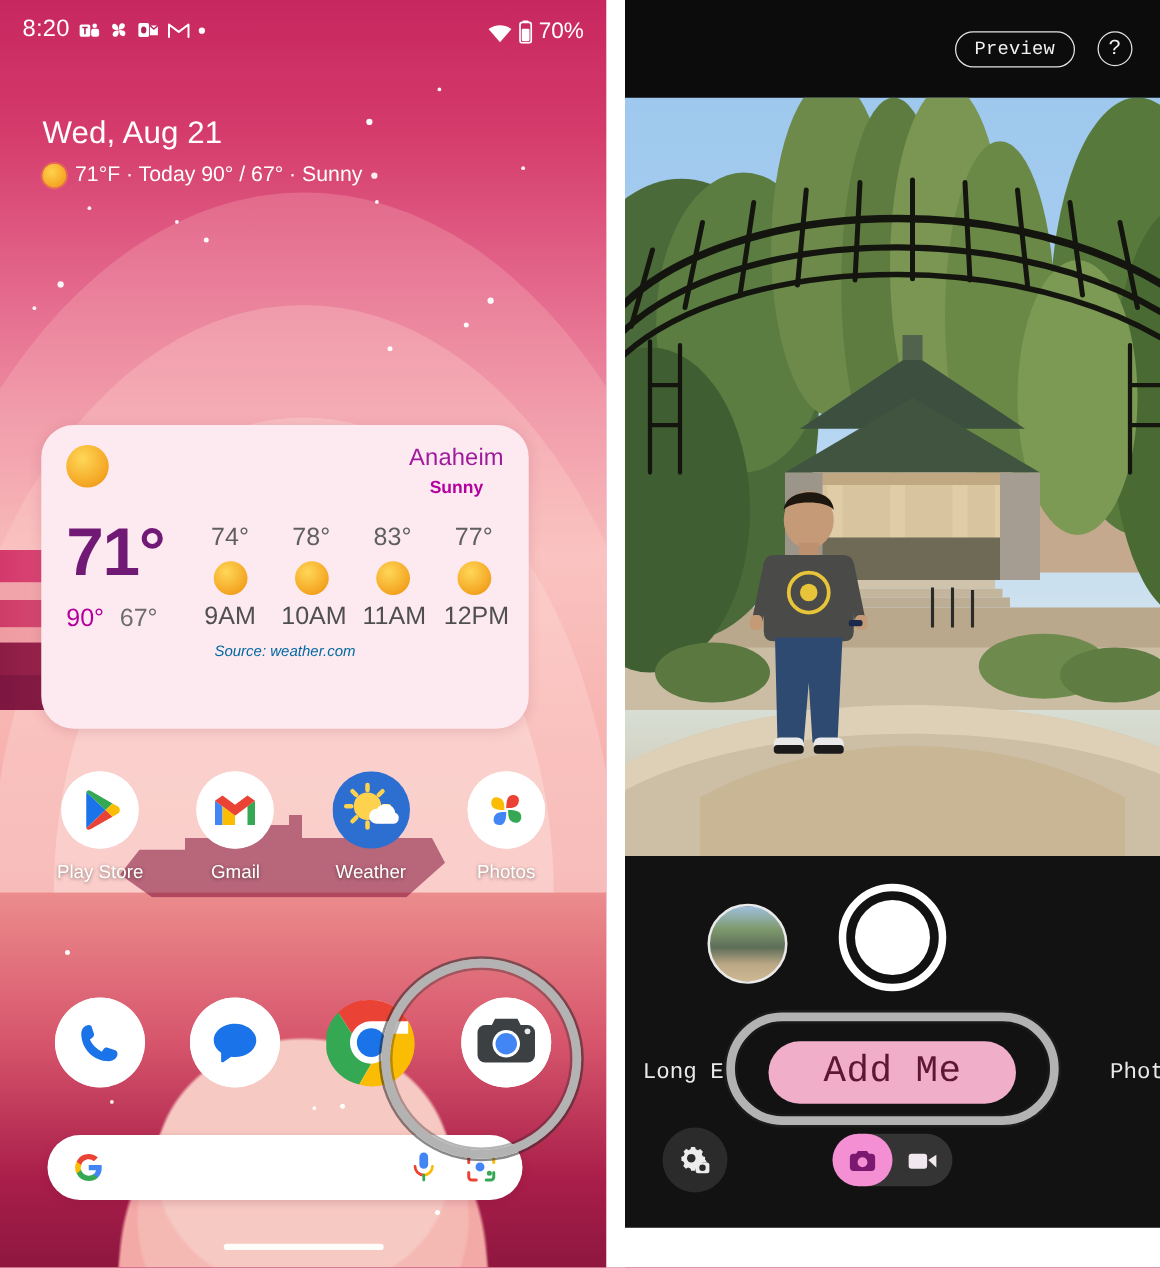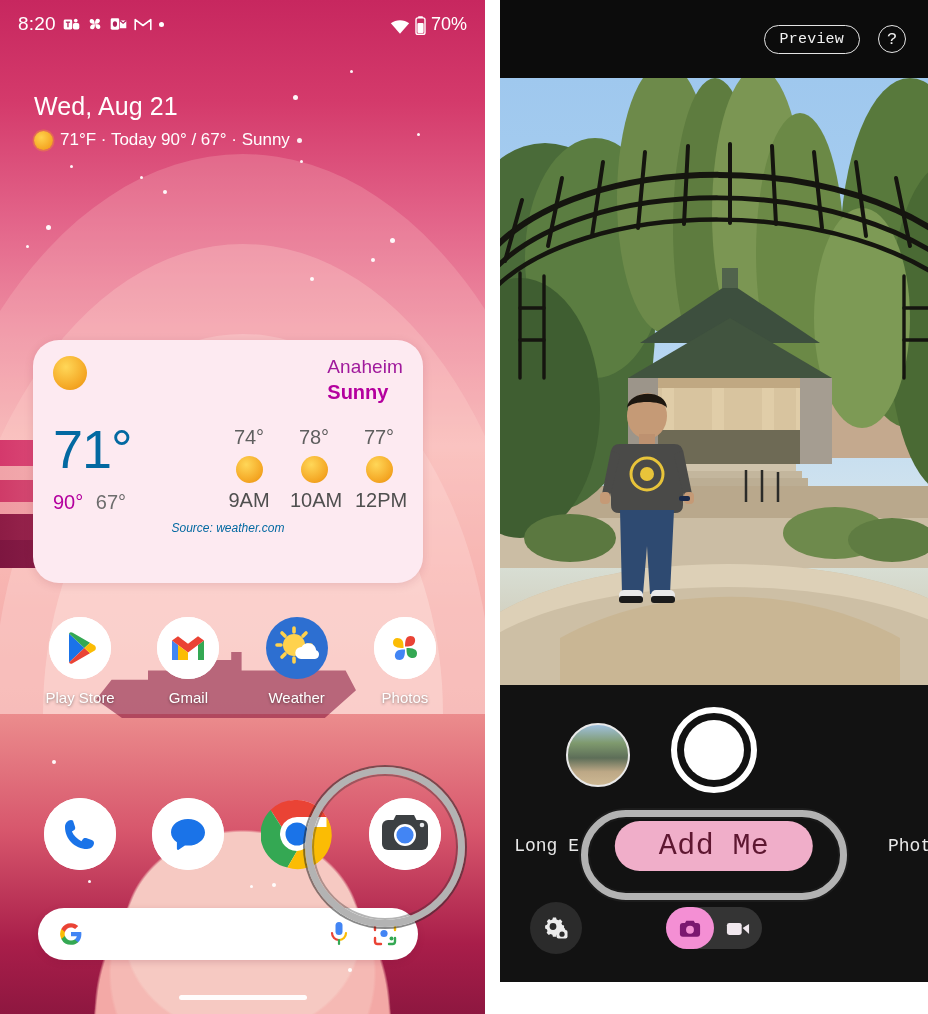--- a/index.html
+++ b/index.html
@@ -79,26 +79,26 @@
     position: absolute; left: 33px; top: 340px; width: 390px; height: 243px;
     background: #fdeaf1; border-radius: 26px;
     box-shadow: 0 2px 10px rgba(120,20,50,.14);
     padding: 16px 20px;
   }
   .w-top { display: flex; align-items: flex-start; }
   .w-sun {
     width: 34px; height: 34px; border-radius: 50%;
     background: radial-gradient(circle at 38% 32%, #ffd758, #f4a623 68%, #e08e0c);
   }
-  .w-loc { margin-left: auto; text-align: left; }
+  .w-loc { margin-left: auto; text-align: center; }
   .w-city { font-size: 19px; color: #a01a9c; letter-spacing: .1px; }
-  .w-cond { font-size: 20px; color: #b4009e; font-weight: 700; margin-top: 3px; }
+  .w-cond { font-size: 14px; color: #b4009e; font-weight: 700; margin-top: 3px; }
   .w-body { display: flex; align-items: flex-end; margin-top: 20px; }
   .w-left-col { width: 140px; }
-  .w-temp { font-size: 54px; font-weight: 400; color: #0369a1; line-height: .95; letter-spacing: -1px; }
+  .w-temp { font-size: 54px; font-weight: 700; color: #701a75; line-height: .95; letter-spacing: -1px; }
   .w-hilo { margin-top: 16px; font-size: 20px; color: #b4009e; }
   .w-hilo .lo { color: #6d6d6d; margin-left: 7px; }
   .w-hours { display: flex; gap: 17px; margin-left: auto; padding-bottom: 2px; }
   .w-hour { text-align: center; width: 48px; }
   .w-htemp { font-size: 20px; color: #5f5f5f; }
   .w-hsun {
     width: 27px; height: 27px; border-radius: 50%; margin: 7px auto 6px;
     background: radial-gradient(circle at 38% 32%, #ffd758, #f4a623 68%, #e08e0c);
   }
   .w-hlabel { font-size: 20px; color: #4f4f4f; }
@@ -156,21 +156,21 @@
     border: 2.5px solid #e9e9e9; overflow: hidden;
     background: linear-gradient(180deg,#9fc0dd 0%, #7f9a6e 30%, #5d6e58 55%, #bda886 78%, #cdb893 100%);
   }
   .shutter {
     position: absolute; left: 50%; transform: translateX(-50%); top: 22px;
     width: 86px; height: 86px; border-radius: 50%; border: 6px solid #ffffff;
     display: flex; align-items: center; justify-content: center;
   }
   .shutter-inner { width: 60px; height: 60px; border-radius: 50%; background: #ffffff; }
 
-  .mode-strip { position: absolute; top: 132px; left: 0; right: 0; height: 58px; display: flex; align-items: center; }
+  .mode-strip { position: absolute; top: 144px; left: 0; right: 0; height: 58px; display: flex; align-items: center; }
   .mode { color: #e8e8e8; font-size: 18px; white-space: nowrap; }
   .mode-long { position: absolute; left: 14px; }
   .mode-photo { position: absolute; right: -14px; }
   .mode-active {
     position: absolute; left: 50%; transform: translateX(-50%);
     background: #f0aec9; color: #5e1731; font-size: 30px; font-weight: 400;
     border-radius: 30px; padding: 8px 44px; letter-spacing: .4px;
   }
   .ring-addme {
     position: absolute; left: 50%; transform: translateX(-50%); top: 125px;
@@ -302,20 +302,25 @@
             <div class="w-htemp">74°</div>
             <div class="w-hsun"></div>
             <div class="w-hlabel">9AM</div>
           </div>
           <div class="w-hour">
             <div class="w-htemp">78°</div>
             <div class="w-hsun"></div>
             <div class="w-hlabel">10AM</div>
           </div>
           <div class="w-hour">
+            <div class="w-htemp">83°</div>
+            <div class="w-hsun"></div>
+            <div class="w-hlabel">11AM</div>
+          </div>
+          <div class="w-hour">
             <div class="w-htemp">77°</div>
             <div class="w-hsun"></div>
             <div class="w-hlabel">12PM</div>
           </div>
         </div>
       </div>
       <div class="w-src">Source: weather.com</div>
     </div>
 
     <div class="approw">

